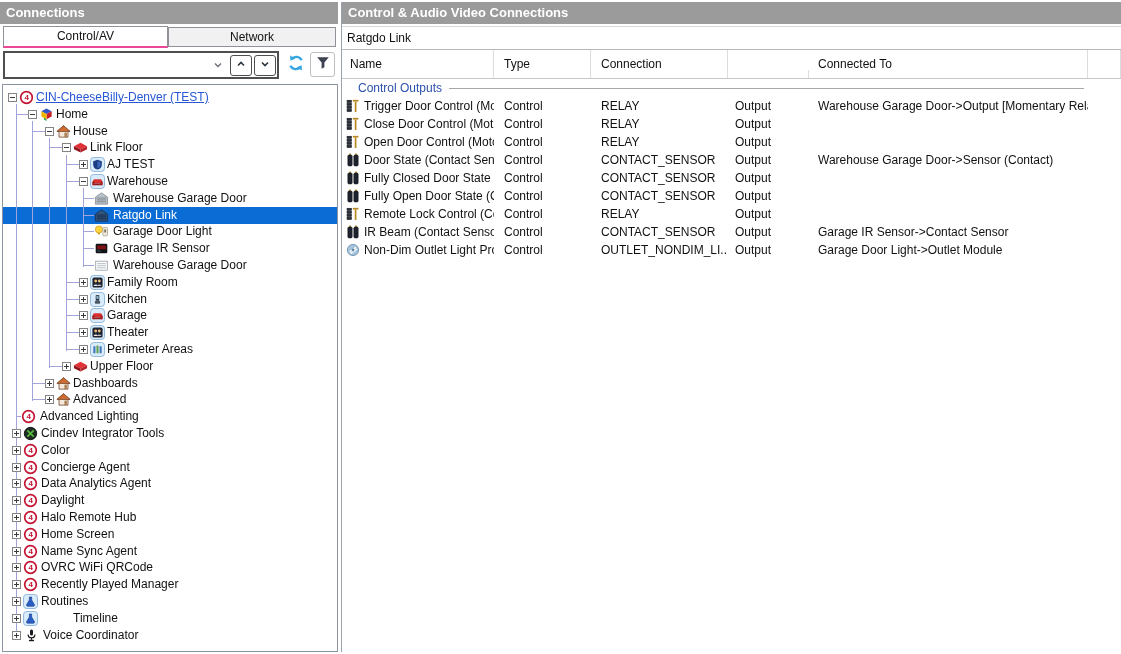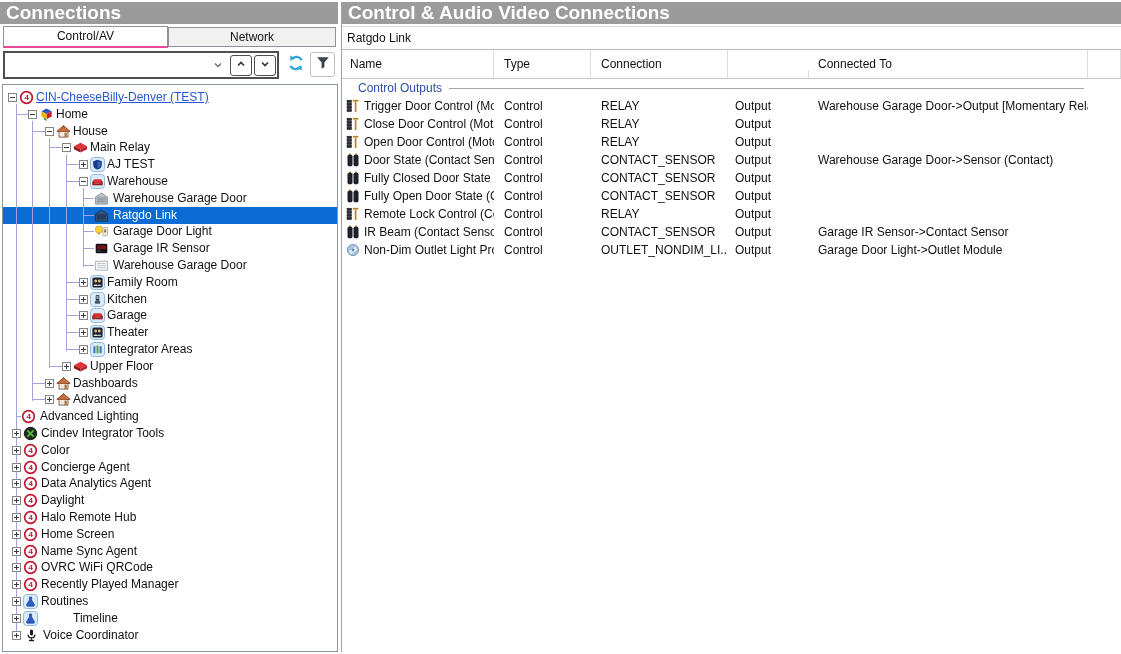--- a/index.html
+++ b/index.html
@@ -4,21 +4,21 @@
 <style>
   html,body{margin:0;padding:0;background:#fff;}
   body{width:1121px;height:654px;overflow:hidden;
        font-family:"Liberation Sans","DejaVu Sans",sans-serif;font-size:12px;color:#111;}
   .app{position:relative;width:1121px;height:654px;background:#fff;}
 
   
   .left-panel{position:absolute;left:0;top:2px;width:338px;height:650px;}
   .right-panel{position:absolute;left:341px;top:2px;width:780px;height:650px;border-left:1px solid #9aa3ad;box-sizing:border-box;}
   .panel-title{position:absolute;left:0;top:0;right:0;height:22px;background:#9b9b9b;color:#fff;
-               font-weight:bold;font-size:19px;line-height:22px;padding-left:6px;box-sizing:border-box;}
+               font-weight:bold;font-size:13px;line-height:22px;padding-left:6px;box-sizing:border-box;}
 
   
   .tabs{position:absolute;left:1px;top:24px;width:336px;height:22px;}
   .tab{position:absolute;top:1px;height:20px;box-sizing:border-box;border:1px solid #8f9399;
        background:#f1f1f1;text-align:center;line-height:18px;cursor:default;}
   .tab.active{top:0;height:22px;background:#fff;border-bottom:2px solid #ec4899;z-index:2;}
   .tab-controlav{left:2px;width:165px;}
   .tab-network{left:167px;width:168px;}
 
   
@@ -177,21 +177,21 @@
               <line x1="1" y1="3.5" x2="6" y2="3.5" stroke="#3c3c3c"></line>
             </svg>
           </div>
           <div class="ticon" style="left: 70px;">
             <svg width="15" height="15" viewBox="0 0 16 16">
               <polygon points="8,3 15,6.6 8,10.2 1,6.6" fill="#e23137"></polygon>
               <polygon points="1,6.6 8,10.2 8,13.4 1,9.8" fill="#8f161b"></polygon>
               <polygon points="15,6.6 8,10.2 8,13.4 15,9.8" fill="#b52228"></polygon>
             </svg>
           </div>
-          <div class="tlabel" style="left: 84px;">Main Relay</div>
+          <div class="tlabel" style="left: 84px;">Link Floor</div>
         </div>
         <div class="trow" style="top: 71.2px;">
           <div class="tick" style="left: 63px; width: 13px;"></div>
           <div class="exp" style="left: 76px;">
             <svg width="7" height="7">
               <line x1="1" y1="3.5" x2="6" y2="3.5" stroke="#3c3c3c"></line>
               <line x1="3.5" y1="1" x2="3.5" y2="6" stroke="#3c3c3c"></line>
             </svg>
           </div>
           <div class="ticon" style="left: 87px;">
@@ -366,21 +366,21 @@
             </svg>
           </div>
           <div class="ticon" style="left: 87px;">
             <svg width="15" height="15" viewBox="0 0 16 16">
               <rect x="0.5" y="0.5" width="15" height="15" rx="3.5" fill="#d9ecfb" stroke="#8cb4d8"></rect>
               <rect x="3.6" y="4.6" width="2.2" height="7.4" fill="#3e74b8"></rect>
               <rect x="6.9" y="3.8" width="2.2" height="8.2" fill="#5da04e"></rect>
               <rect x="10.2" y="4.6" width="2.2" height="7.4" fill="#3e74b8"></rect>
             </svg>
           </div>
-          <div class="tlabel" style="left: 101px;">Integrator Areas</div>
+          <div class="tlabel" style="left: 101px;">Perimeter Areas</div>
         </div>
         <div class="trow" style="top: 272.8px;">
           <div class="tick" style="left: 46px; width: 13px;"></div>
           <div class="exp" style="left: 59px;">
             <svg width="7" height="7">
               <line x1="1" y1="3.5" x2="6" y2="3.5" stroke="#3c3c3c"></line>
               <line x1="3.5" y1="1" x2="3.5" y2="6" stroke="#3c3c3c"></line>
             </svg>
           </div>
           <div class="ticon" style="left: 70px;">

